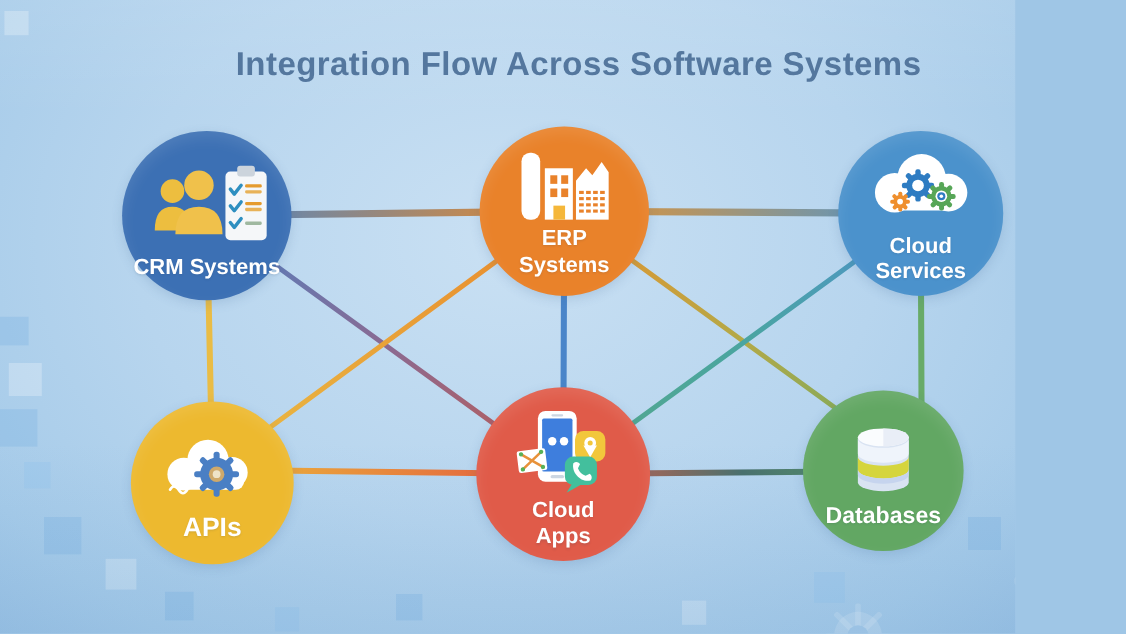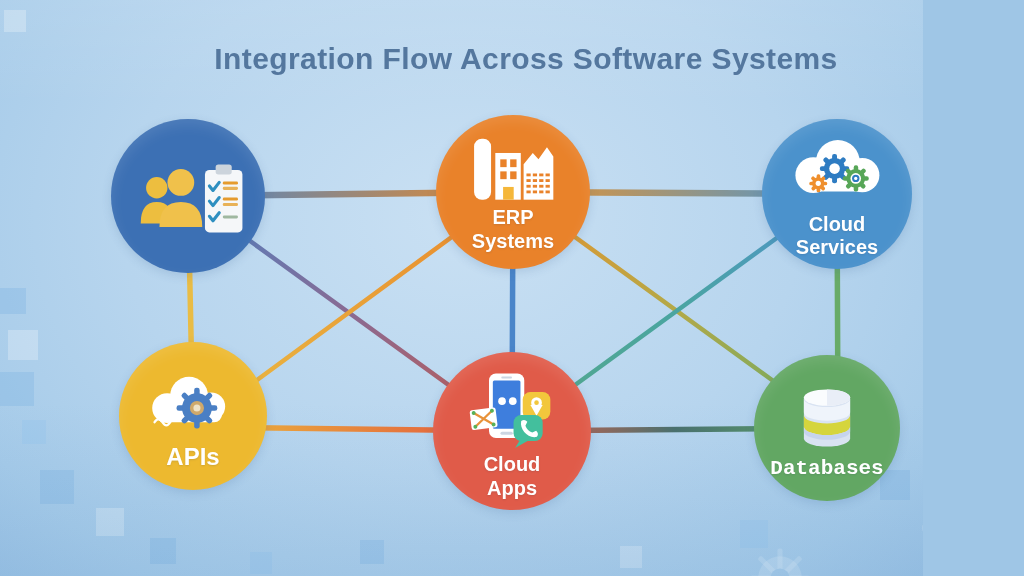--- a/index.html
+++ b/index.html
@@ -160,20 +160,21 @@
       <rect x="96" y="4" width="18" height="11" rx="3" fill="#ccd4dc"></rect>
       <path d="M89,28 l4,5 l7,-9" stroke="#2e8fc0" stroke-width="3.5" fill="none" stroke-linecap="round" stroke-linejoin="round"></path>
       <path d="M89,45 l4,5 l7,-9" stroke="#2e8fc0" stroke-width="3.5" fill="none" stroke-linecap="round" stroke-linejoin="round"></path>
       <path d="M89,62 l4,5 l7,-9" stroke="#2e8fc0" stroke-width="3.5" fill="none" stroke-linecap="round" stroke-linejoin="round"></path>
       <rect x="104" y="23" width="17" height="3.4" rx="1.5" fill="#e59b2e"></rect>
       <rect x="104" y="29" width="17" height="3.4" rx="1.5" fill="#e8b258"></rect>
       <rect x="104" y="41" width="17" height="3.4" rx="1.5" fill="#e59b2e"></rect>
       <rect x="104" y="47" width="17" height="3.4" rx="1.5" fill="#e8b258"></rect>
       <rect x="104" y="61" width="17" height="3.4" rx="1.5" fill="#9fb8a0"></rect>
     </svg>
+    <div class="node-label">CRM Systems</div>
   </div>
 
   <div class="node" data-node-id="cloud" style="left: 762px; top: 119px; height: 150px; width: 150px; background: rgb(75, 146, 204);">
     <svg class="icon" viewBox="0 0 130 88">
       <circle cx="36" cy="48" r="22" fill="#ffffff"></circle>
       <circle cx="66" cy="32" r="27" fill="#ffffff"></circle>
       <circle cx="96" cy="48" r="21" fill="#ffffff"></circle>
       <rect x="20" y="46" width="90" height="22" rx="11" fill="#ffffff"></rect>
       <g fill="#2e7cc2">
         <rect x="59" y="22" width="6" height="36" rx="2.5"></rect>
@@ -233,21 +234,21 @@
         <rect x="84" y="77" width="6" height="4"></rect>
           <rect x="93" y="77" width="6" height="4"></rect>
           <rect x="102" y="77" width="6" height="4"></rect>
           <rect x="111" y="77" width="6" height="4"></rect>
       </g>
     </svg>
     <div class="node-label">ERP
 Systems</div>
   </div>
 
-  <div class="node" data-node-id="apis" style="left: 119px; top: 342px; height: 148px; width: 148px; background: rgb(237, 185, 47);">
+  <div class="node" data-node-id="apis" style="left: 119px; top: 365px; height: 148px; width: 148px; background: rgb(237, 185, 47);">
     <svg class="icon" viewBox="0 0 130 88">
       <circle cx="32" cy="46" r="19" fill="#ffffff"></circle>
       <circle cx="60" cy="30" r="24" fill="#ffffff"></circle>
       <circle cx="88" cy="44" r="18" fill="#ffffff"></circle>
       <rect x="18" y="44" width="84" height="20" rx="10" fill="#ffffff"></rect>
       <g fill="#4a7fc4">
         <rect x="66.5" y="20" width="7" height="52" rx="3"></rect>
         <rect x="66.5" y="20" width="7" height="52" rx="3" transform="rotate(45 70 46)"></rect>
         <rect x="66.5" y="20" width="7" height="52" rx="3" transform="rotate(90 70 46)"></rect>
         <rect x="66.5" y="20" width="7" height="52" rx="3" transform="rotate(135 70 46)"></rect>
@@ -281,21 +282,21 @@
       <circle cx="92" cy="40" r="7" fill="#ffffff"></circle>
       <circle cx="92" cy="40" r="3" fill="#f2c73c"></circle>
       <rect x="62" y="56" width="38" height="34" rx="10" fill="#43bf9d"></rect>
       <polygon points="72,86 64,99 82,89" fill="#43bf9d"></polygon>
       <path d="M72,64 a6,6 0 0 1 8,1 l-2.5,5 a15,15 0 0 0 9,9 l5,-2.5 a6,6 0 0 1 1,8 c-11,3 -23,-9 -20.5,-20.5 z" fill="#ffffff"></path>
     </svg>
     <div class="node-label">Cloud
 Apps</div>
   </div>
 
-  <div class="node" data-node-id="databases" style="left: 754px; top: 355px; height: 146px; width: 146px; background: rgb(98, 167, 99); font-family: Liberation Mono, monospace;">
+  <div class="node" data-node-id="databases" style="left: 730px; top: 355px; height: 146px; width: 146px; background: rgb(98, 167, 99);">
     <svg class="icon" viewBox="0 0 100 100">
       <path d="M16,20 L16,80 A34,12 0 0 0 84,80 L84,20 Z" fill="#d9e3f2"></path>
       <path d="M16,22 A34,12 0 0 0 84,22 L84,42 A34,12 0 0 1 16,42 Z" fill="#eff4fb"></path>
       <path d="M16,46 A34,12 0 0 0 84,46 L84,63 A34,12 0 0 1 16,63 Z" fill="#d5d53d"></path>
       <path d="M16,63 A34,12 0 0 0 84,63 L84,70 A34,12 0 0 1 16,70 Z" fill="#c6d4ee"></path>
       <ellipse cx="50" cy="20" rx="34" ry="12" fill="#fafcfe"></ellipse>
       <path d="M50,8 a34,12 0 0 1 34,12 a34,12 0 0 1 -34,12 Z" fill="#e9eef7"></path>
     </svg>
     <div class="node-label">Databases</div>
   </div>

